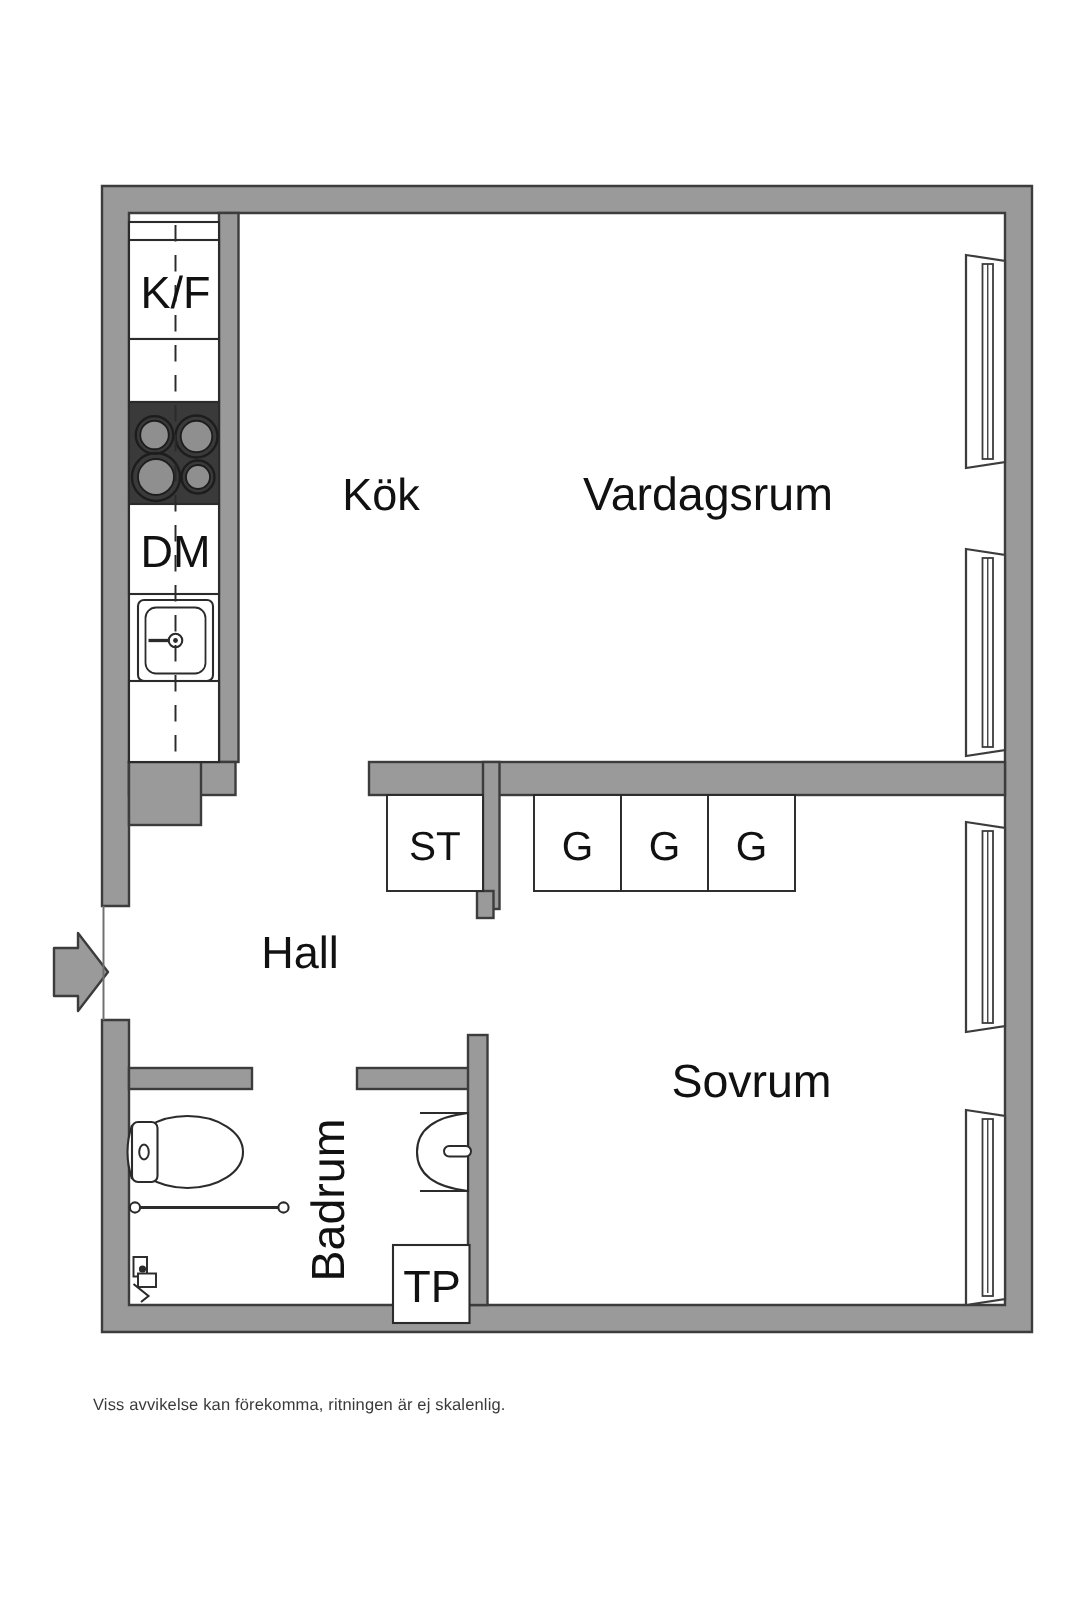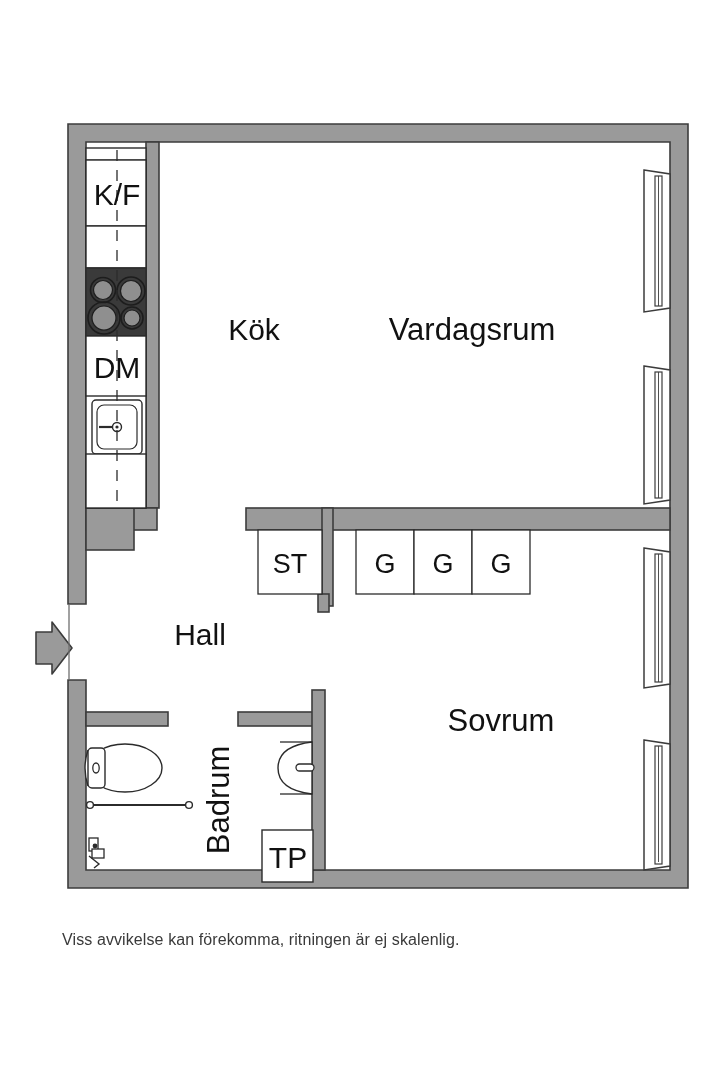--- a/index.html
+++ b/index.html
@@ -40,21 +40,21 @@
   .appliance-label {
     font-family: "Liberation Sans", sans-serif;
     font-size: 30px;
     fill: #111111;
   }
   .caption-text {
     position: absolute;
     left: 62px;
     top: 931px;
     font-family: "Liberation Sans", sans-serif;
-    font-size: 16px;
+    font-size: 11px;
     color: #3a3a3a;
     letter-spacing: 0.1px;
     white-space: nowrap;
   }
 </style>
 </head>
 <body>
 
 <div id="plan-root">
 

